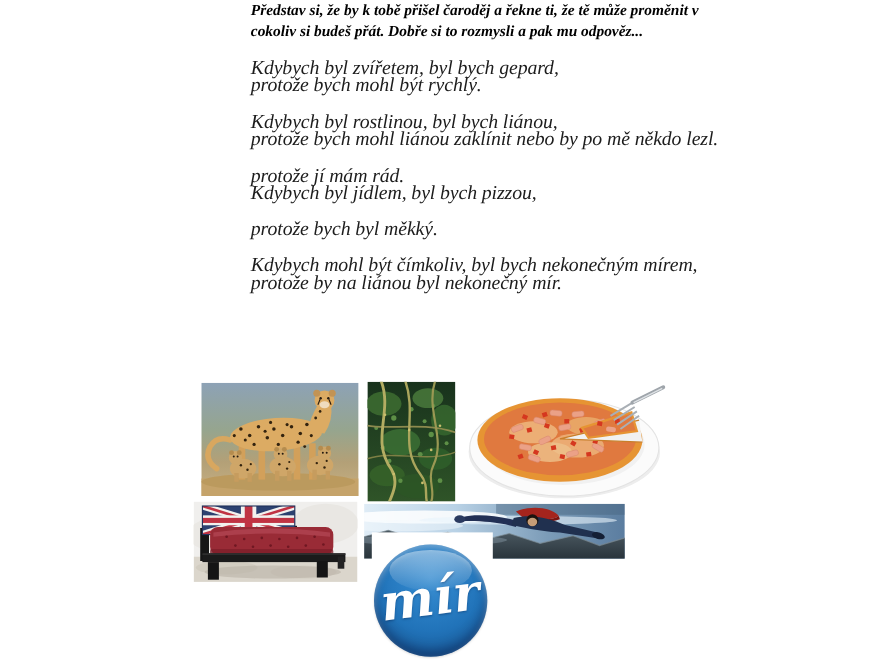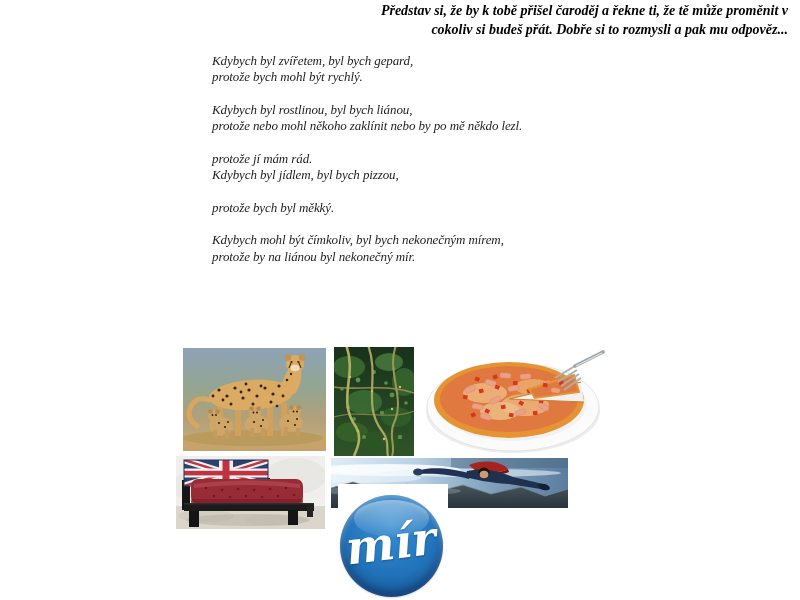--- a/index.html
+++ b/index.html
@@ -1,22 +1,22 @@
 <!DOCTYPE html>
 <html lang="cs"><head>
 <meta charset="utf-8">
 <style>
   html,body{margin:0;padding:0;background:#fff;}
   .page{position:relative;width:800px;height:600px;background:#ffffff;overflow:hidden;
         font-family:"Liberation Serif","DejaVu Serif",serif;}
   .line{white-space:nowrap;}
   .intro{position:absolute;left:228px;top:1px;width:560px;
-         font-style:italic;font-weight:bold;font-size:14px;line-height:19px;color:#000;text-align:right;}
-  .stanzas{position:absolute;left:212px;top:53px;width:560px;
-           font-style:italic;font-size:13px;line-height:16.2px;color:#1c1c1c;letter-spacing:-0.1px;}
+         font-style:italic;font-weight:bold;font-size:14px;line-height:19px;color:#000;}
+  .stanzas{position:absolute;left:228px;top:53px;width:560px;
+           font-style:italic;font-size:18px;line-height:16.2px;color:#1c1c1c;letter-spacing:-0.1px;}
   .stanza{margin:0 0 16.5px 0;}
   figure{margin:0;padding:0;position:absolute;}
   .img-cheetah{left:183px;top:348px;width:143px;height:103px;}
   .img-liana{left:334px;top:347px;width:80px;height:109px;}
   .img-pizza{left:425px;top:345px;width:180px;height:110px;}
   .img-superman{left:331px;top:458px;width:237px;height:50px;z-index:1;}
   .img-bed{left:176px;top:456px;width:149px;height:73px;}
   .mir-square{position:absolute;left:338px;top:484px;width:110px;height:114px;background:#ffffff;z-index:2;}
   .mir-circle{position:absolute;left:2px;top:11px;width:103px;height:102px;border-radius:50%;
       background:radial-gradient(circle at 50% 30%, #3d90d2 0%, #2b80c6 28%, #2173b9 55%, #1a5e9e 80%, #154f87 100%);
@@ -38,21 +38,21 @@
     <div class="line">cokoliv si budeš přát. Dobře si to rozmysli a pak mu odpověz...</div>
   </div>
 
   <div class="stanzas">
     <div class="stanza">
       <div class="line">Kdybych byl zvířetem, byl bych gepard,</div>
       <div class="line">protože bych mohl být rychlý.</div>
     </div>
     <div class="stanza">
       <div class="line">Kdybych byl rostlinou, byl bych liánou,</div>
-      <div class="line">protože nebo mohl někoho zaklínit nebo by po mě někdo lezl.</div>
+      <div class="line">protože bych mohl liánou zaklínit nebo by po mě někdo lezl.</div>
     </div>
     <div class="stanza">
       <div class="line">protože jí mám rád.</div>
       <div class="line">Kdybych byl jídlem, byl bych pizzou,</div>
     </div>
     <div class="stanza">
       <div class="line">protože bych byl měkký.</div>
     </div>
     <div class="stanza">
     </div>

